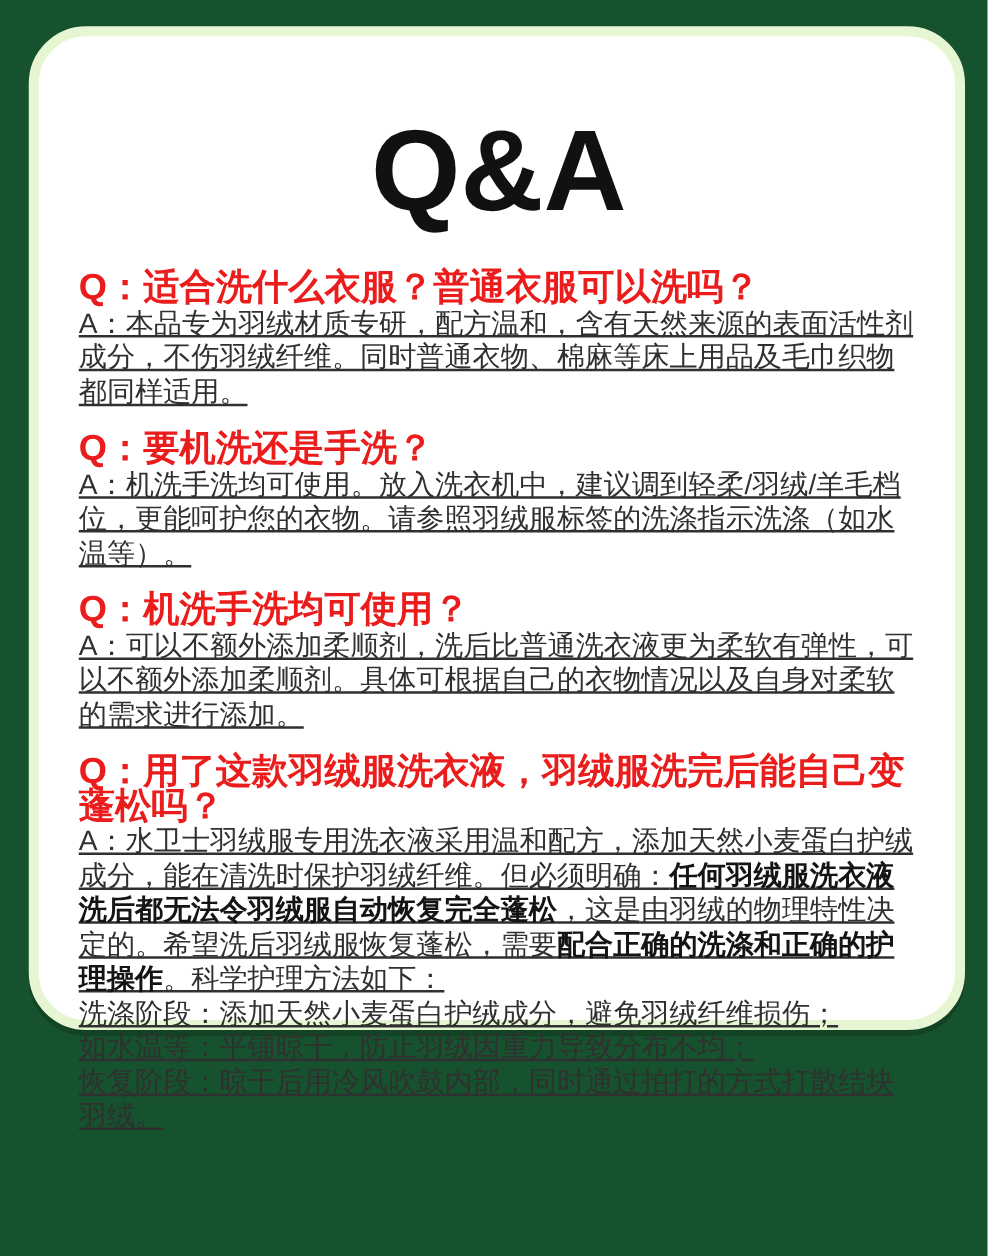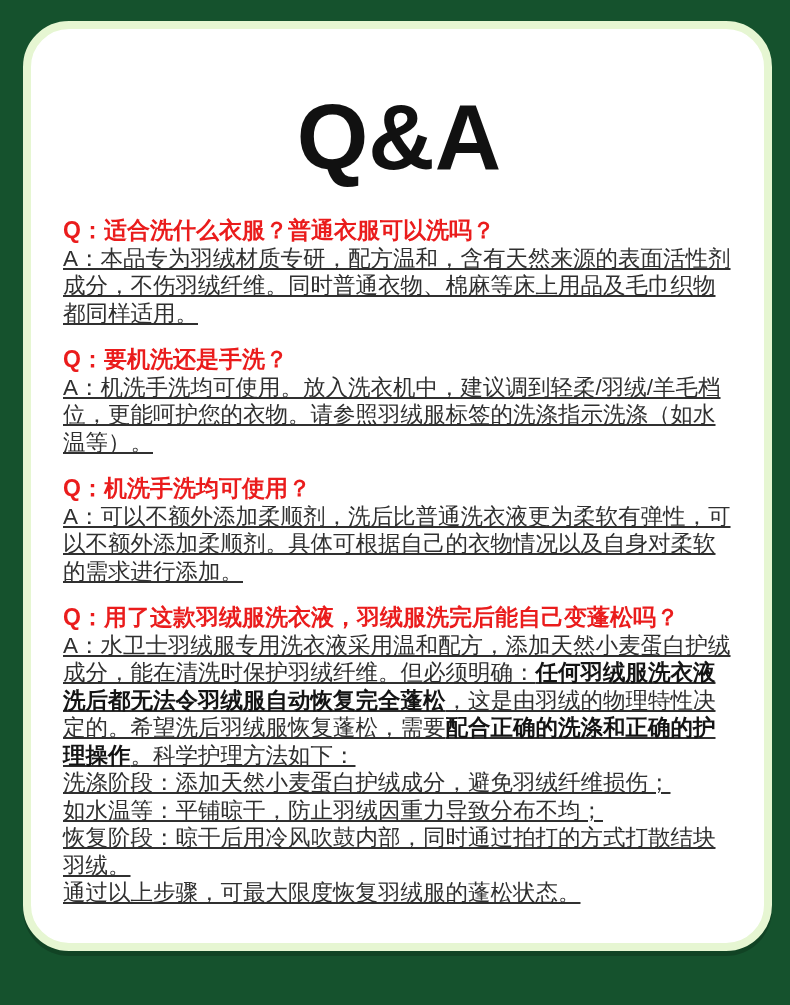--- a/index.html
+++ b/index.html
@@ -12,21 +12,21 @@
     position: relative;
     overflow: hidden;
     background: var(--bg, #15522d);
     font-family: "Liberation Sans", sans-serif;
   }
   .card {
     position: absolute;
     left: 23px;
     top: 21px;
     width: 749px;
-    height: 930px;
+    height: 803px;
     box-sizing: border-box;
     background: var(--card-bg, #ffffff);
     border: 8px solid var(--card-border, #e6f6d2);
     border-radius: 46px;
     box-shadow: 0 5px 0 rgba(0, 0, 0, 0.18);
   }
   .card-content {
     padding: 0 29px 0 32px;
   }
   .page-title {
@@ -35,21 +35,21 @@
     line-height: 1;
     text-align: center;
     color: var(--title-color, #111111);
     margin: 62px 0 34px 0;
   }
   .qa-section {
     margin: 0 0 19px 0;
   }
   .question {
     margin: 0;
-    font-size: 23px;
+    font-size: 29px;
     line-height: 27.5px;
     font-weight: 700;
     color: var(--q-color, #ea1c1c);
   }
   .answer {
     margin: 0;
     font-size: 22.5px;
     line-height: 27.5px;
     font-weight: 400;
     color: var(--a-color, #303030);
@@ -78,17 +78,16 @@
         <section class="qa-section">
           <p class="question">Q：机洗手洗均可使用？</p>
           <p class="answer"><span>A：可以不额外添加柔顺剂，洗后比普通洗衣液更为柔软有弹性，可以不额外添加柔顺剂。具体可根据自己的衣物情况以及自身对柔软的需求进行添加。</span></p>
         </section>
         <section class="qa-section">
           <p class="question">Q：用了这款羽绒服洗衣液，羽绒服洗完后能自己变蓬松吗？</p>
           <p class="answer"><span>A：水卫士羽绒服专用洗衣液采用温和配方，添加天然小麦蛋白护绒成分，能在清洗时保护羽绒纤维。但必须明确：</span><b>任何羽绒服洗衣液洗后都无法令羽绒服自动恢复完全蓬松</b><span>，这是由羽绒的物理特性决定的。希望洗后羽绒服恢复蓬松，需要</span><b>配合正确的洗涤和正确的护理操作</b><span>。科学护理方法如下：</span></p>
           <p class="answer"><span>洗涤阶段：添加天然小麦蛋白护绒成分，避免羽绒纤维损伤；</span></p>
           <p class="answer"><span>如水温等：平铺晾干，防止羽绒因重力导致分布不均；</span></p>
           <p class="answer"><span>恢复阶段：晾干后用冷风吹鼓内部，同时通过拍打的方式打散结块羽绒。</span></p>
-          <p class="answer"><span>通过以上步骤，可最大限度恢复羽绒服的蓬松状态。</span></p>
         </section>
       </div>
   </div>
 </div>
 
 </body></html>

